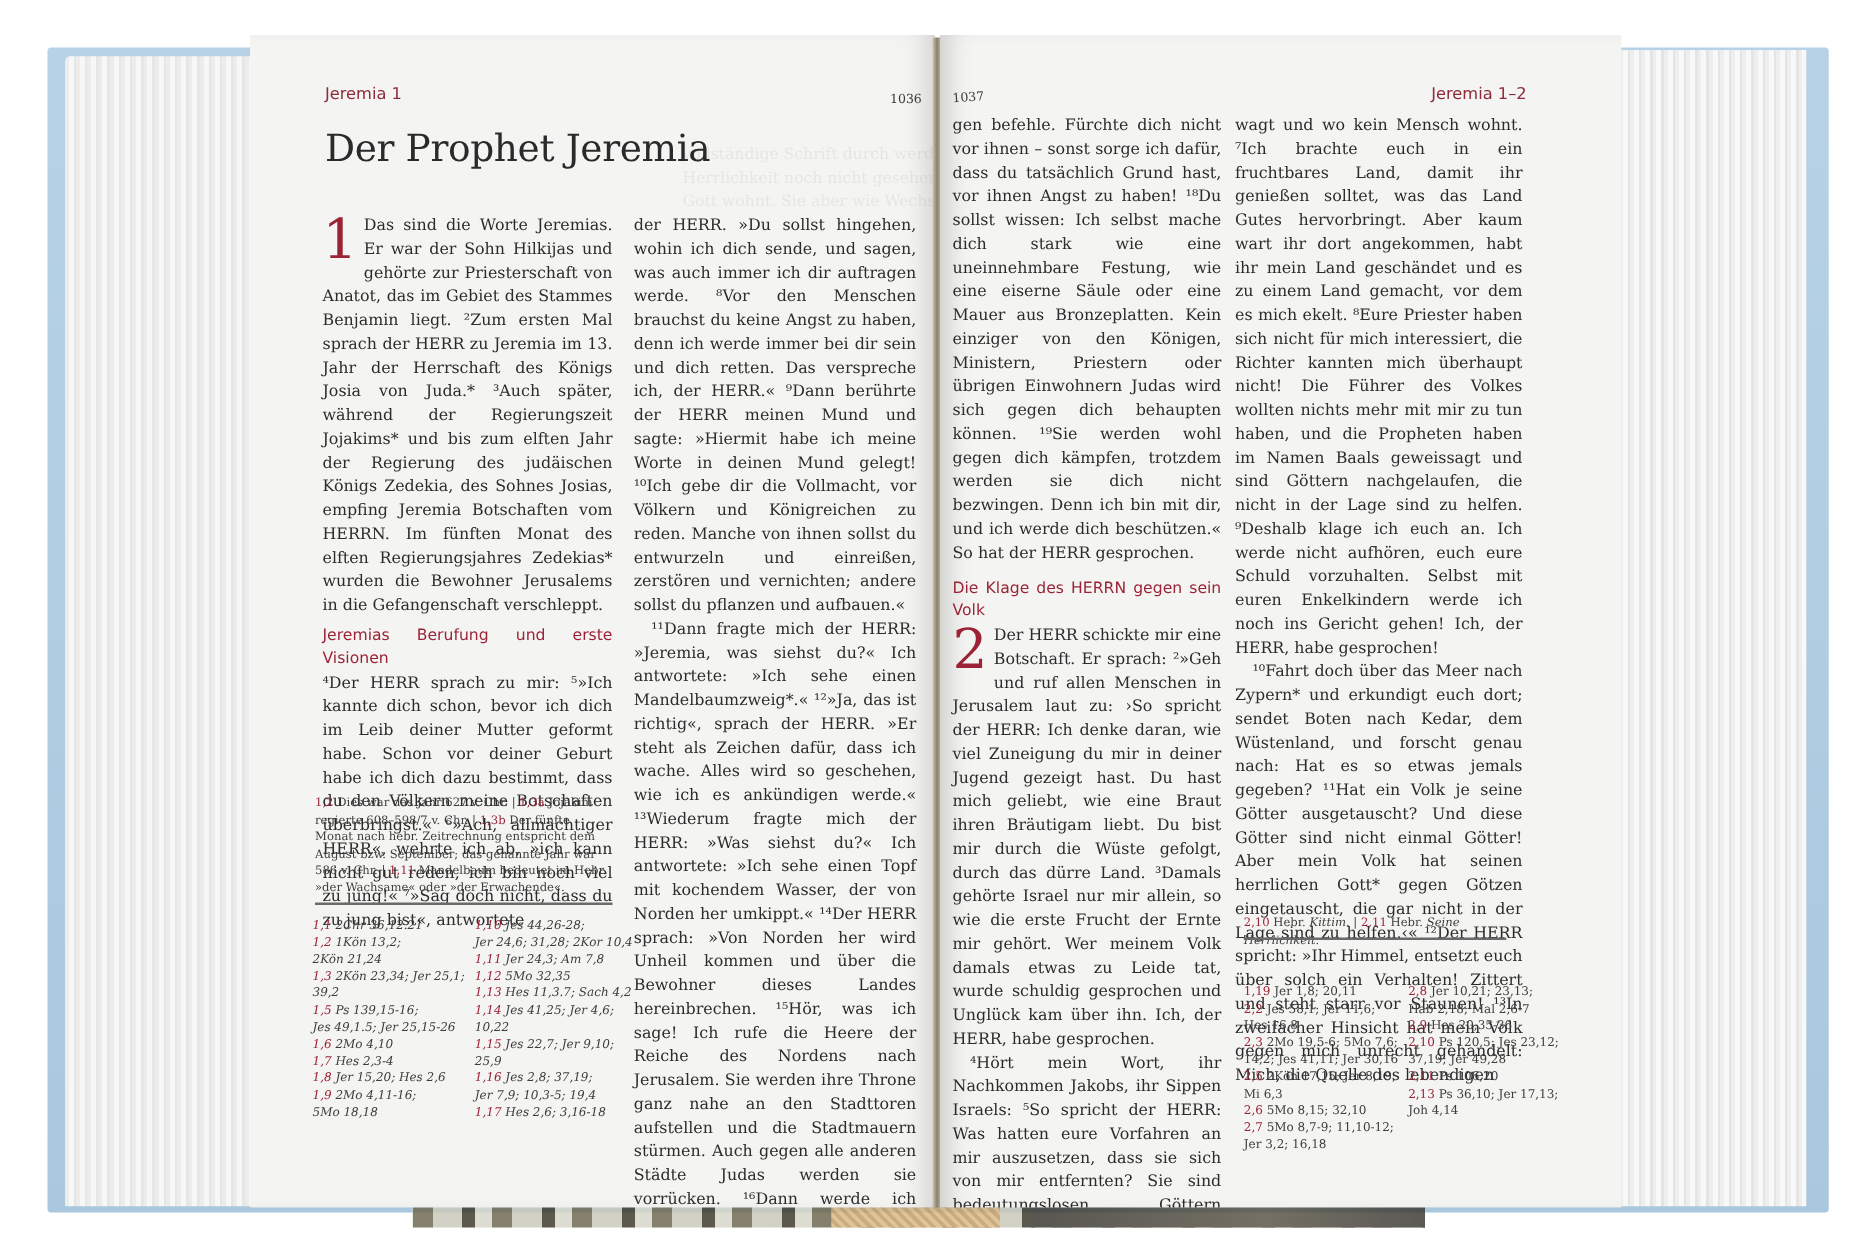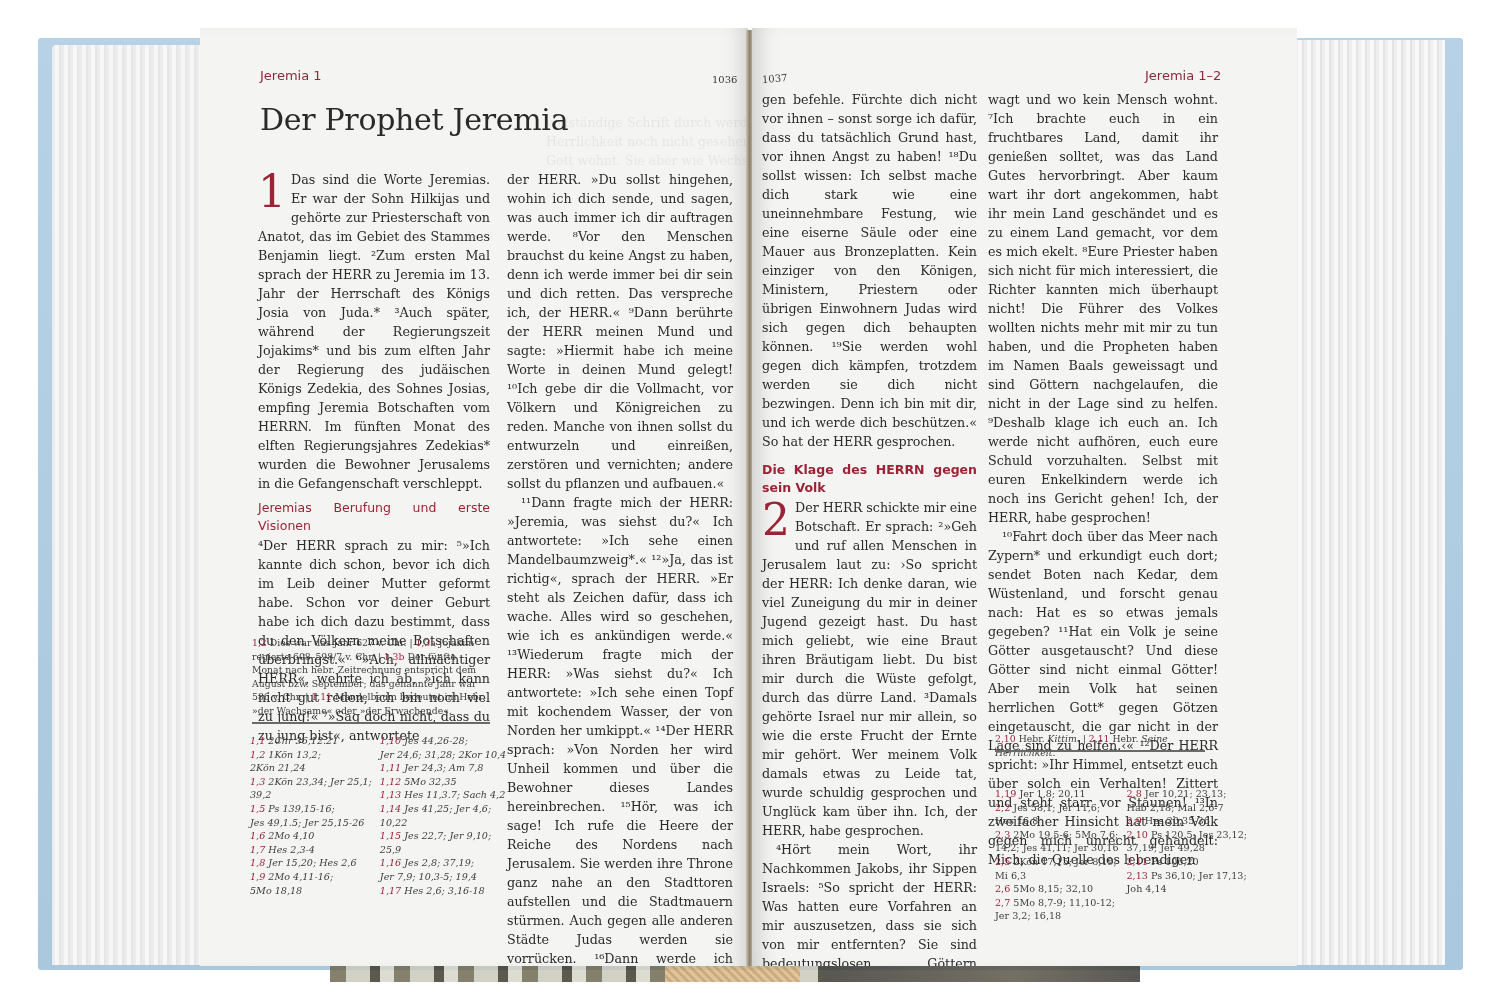--- a/index.html
+++ b/index.html
@@ -160,21 +160,21 @@
 </div>
 
 <div class="gutter"></div>
 
 <div class="page right">
   <div class="page-num" style="left:10px;top:45px;transform:rotate(-4deg);">1037</div>
   <div class="running-head" style="left:393px;">Jeremia 1–2</div>
 
   <div class="col" style="left:10px;top:62px;width:215px;">
     <p>gen befehle. Fürchte dich nicht vor ihnen – sonst sorge ich dafür, dass du tatsächlich Grund hast, vor ihnen Angst zu haben! ¹⁸Du sollst wissen: Ich selbst mache dich stark wie eine uneinnehmbare Festung, wie eine eiserne Säule oder eine Mauer aus Bronzeplatten. Kein einziger von den Königen, Ministern, Priestern oder übrigen Einwohnern Judas wird sich gegen dich behaupten können. ¹⁹Sie werden wohl gegen dich kämpfen, trotzdem werden sie dich nicht bezwingen. Denn ich bin mit dir, und ich werde dich beschützen.« So hat der HERR gesprochen.</p>
-    <div class="section-head" style="margin-top:10px;font-weight:bold;">Die Klage des HERRN gegen sein Volk</div>
+    <div class="section-head" style="margin-top:10px;">Die Klage des HERRN gegen sein Volk</div>
     <p>
       <span class="dropcap">2</span><span>Der HERR schickte mir eine Botschaft. Er sprach: ²»Geh und ruf allen Menschen in Jerusalem laut zu: ›So spricht der HERR: Ich denke daran, wie viel Zuneigung du mir in deiner Jugend gezeigt hast. Du hast mich geliebt, wie eine Braut ihren Bräutigam liebt. Du bist mir durch die Wüste gefolgt, durch das dürre Land. ³Damals gehörte Israel nur mir allein, so wie die erste Frucht der Ernte mir gehört. Wer meinem Volk damals etwas zu Leide tat, wurde schuldig gesprochen und Unglück kam über ihn. Ich, der HERR, habe gesprochen.</span>
     </p>
     <p class="indent">⁴Hört mein Wort, ihr Nachkommen Jakobs, ihr Sippen Israels: ⁵So spricht der HERR: Was hatten eure Vorfahren an mir auszusetzen, dass sie sich von mir entfernten? Sie sind bedeutungslosen Göttern nachgelaufen und sind dadurch selbst bedeutungslos geworden. ⁶Sie fragten nicht mehr nach mir, der ich sie doch aus Ägypten geführt habe! Dabei habe ich sie sicher durch die Wüste geleitet – durch eine Wüste voller Abgründe, durch ein Land der Dürre und der Dunkelheit, durch das niemand zu wandern</p>
   </div>
 
   <div class="col" style="left:236px;top:62px;width:230px;">
     <p>wagt und wo kein Mensch wohnt. ⁷Ich brachte euch in ein fruchtbares Land, damit ihr genießen solltet, was das Land Gutes hervorbringt. Aber kaum wart ihr dort angekommen, habt ihr mein Land geschändet und es zu einem Land gemacht, vor dem es mich ekelt. ⁸Eure Priester haben sich nicht für mich interessiert, die Richter kannten mich überhaupt nicht! Die Führer des Volkes wollten nichts mehr mit mir zu tun haben, und die Propheten haben im Namen Baals geweissagt und sind Göttern nachgelaufen, die nicht in der Lage sind zu helfen. ⁹Deshalb klage ich euch an. Ich werde nicht aufhören, euch eure Schuld vorzuhalten. Selbst mit euren Enkelkindern werde ich noch ins Gericht gehen! Ich, der HERR, habe gesprochen!</p>
     <p class="indent">¹⁰Fahrt doch über das Meer nach Zypern* und erkundigt euch dort; sendet Boten nach Kedar, dem Wüstenland, und forscht genau nach: Hat es so etwas jemals gegeben? ¹¹Hat ein Volk je seine Götter ausgetauscht? Und diese Götter sind nicht einmal Götter! Aber mein Volk hat seinen herrlichen Gott* gegen Götzen eingetauscht, die gar nicht in der Lage sind zu helfen.‹« ¹²Der HERR spricht: »Ihr Himmel, entsetzt euch über solch ein Verhalten! Zittert und steht starr vor Staunen! ¹³In zweifacher Hinsicht hat mein Volk gegen mich unrecht gehandelt: Mich, die Quelle des lebendigen</p>
   </div>

